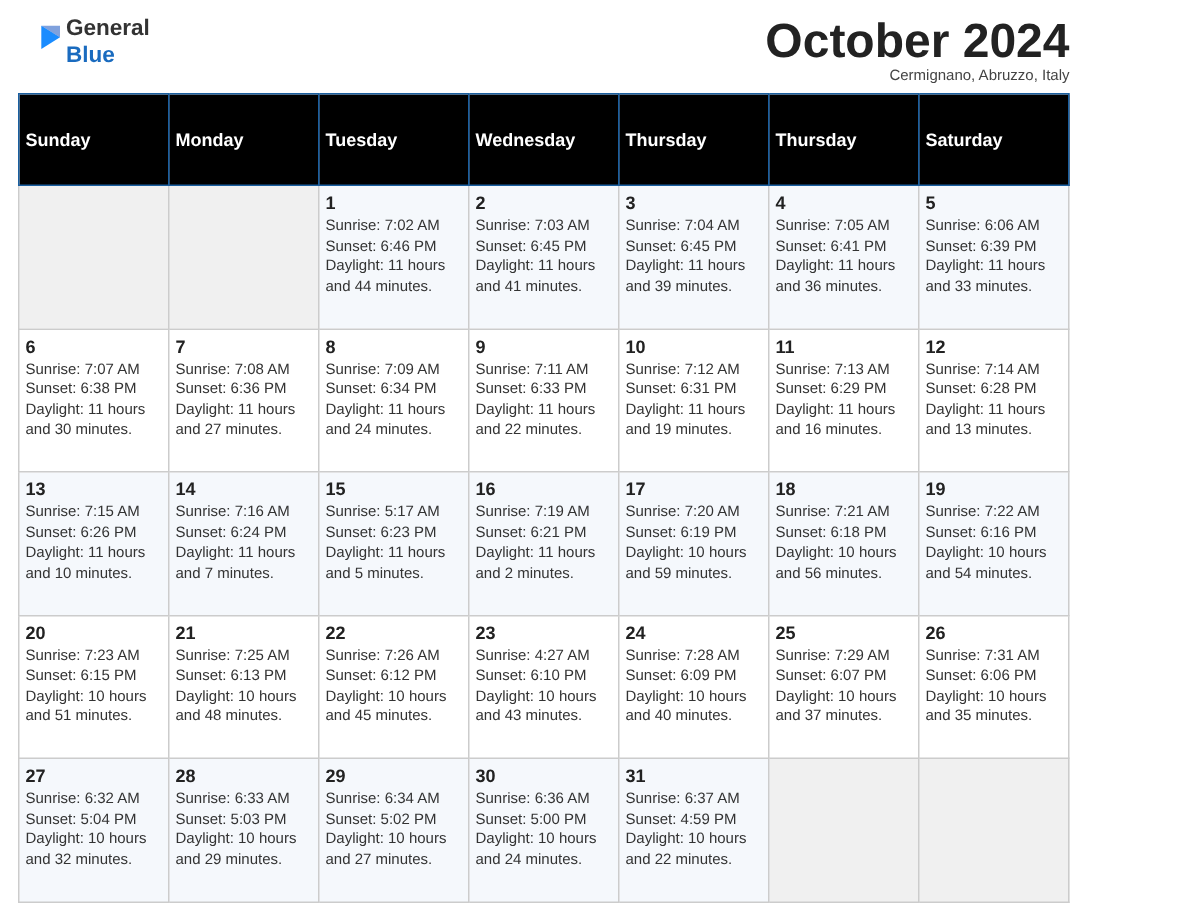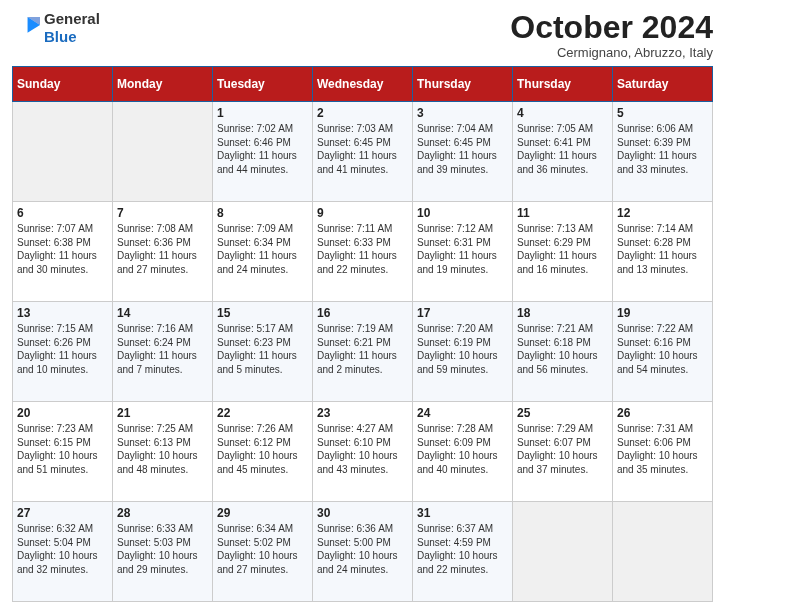--- a/index.html
+++ b/index.html
@@ -42,34 +42,34 @@
     .title-block {
       text-align: right;
     }
     .month-title {
       font-size: 32px;
       font-weight: bold;
       color: #222;
       line-height: 1.1;
     }
     .location {
-      font-size: 13px;
+      font-size: 10px;
       color: #444;
     }
     .calendar {
       border-collapse: collapse;
       width: 100%;
       flex: 1;
     }
     .calendar thead tr th {
-      background: #b91c1c;
+      background: #000000;
       color: #fff;
       font-size: 12px;
       font-weight: bold;
-      padding: 10px 4px;
+      padding: 23px 4px;
       text-align: left;
       border: 1px solid #1a5fa0;
     }
     .calendar tbody tr td {
       border: 1px solid #ccc;
       vertical-align: top;
       padding: 4px 4px 3px 4px;
       width: calc(100% / 7);
       background: #fff;
       min-height: 72px;

